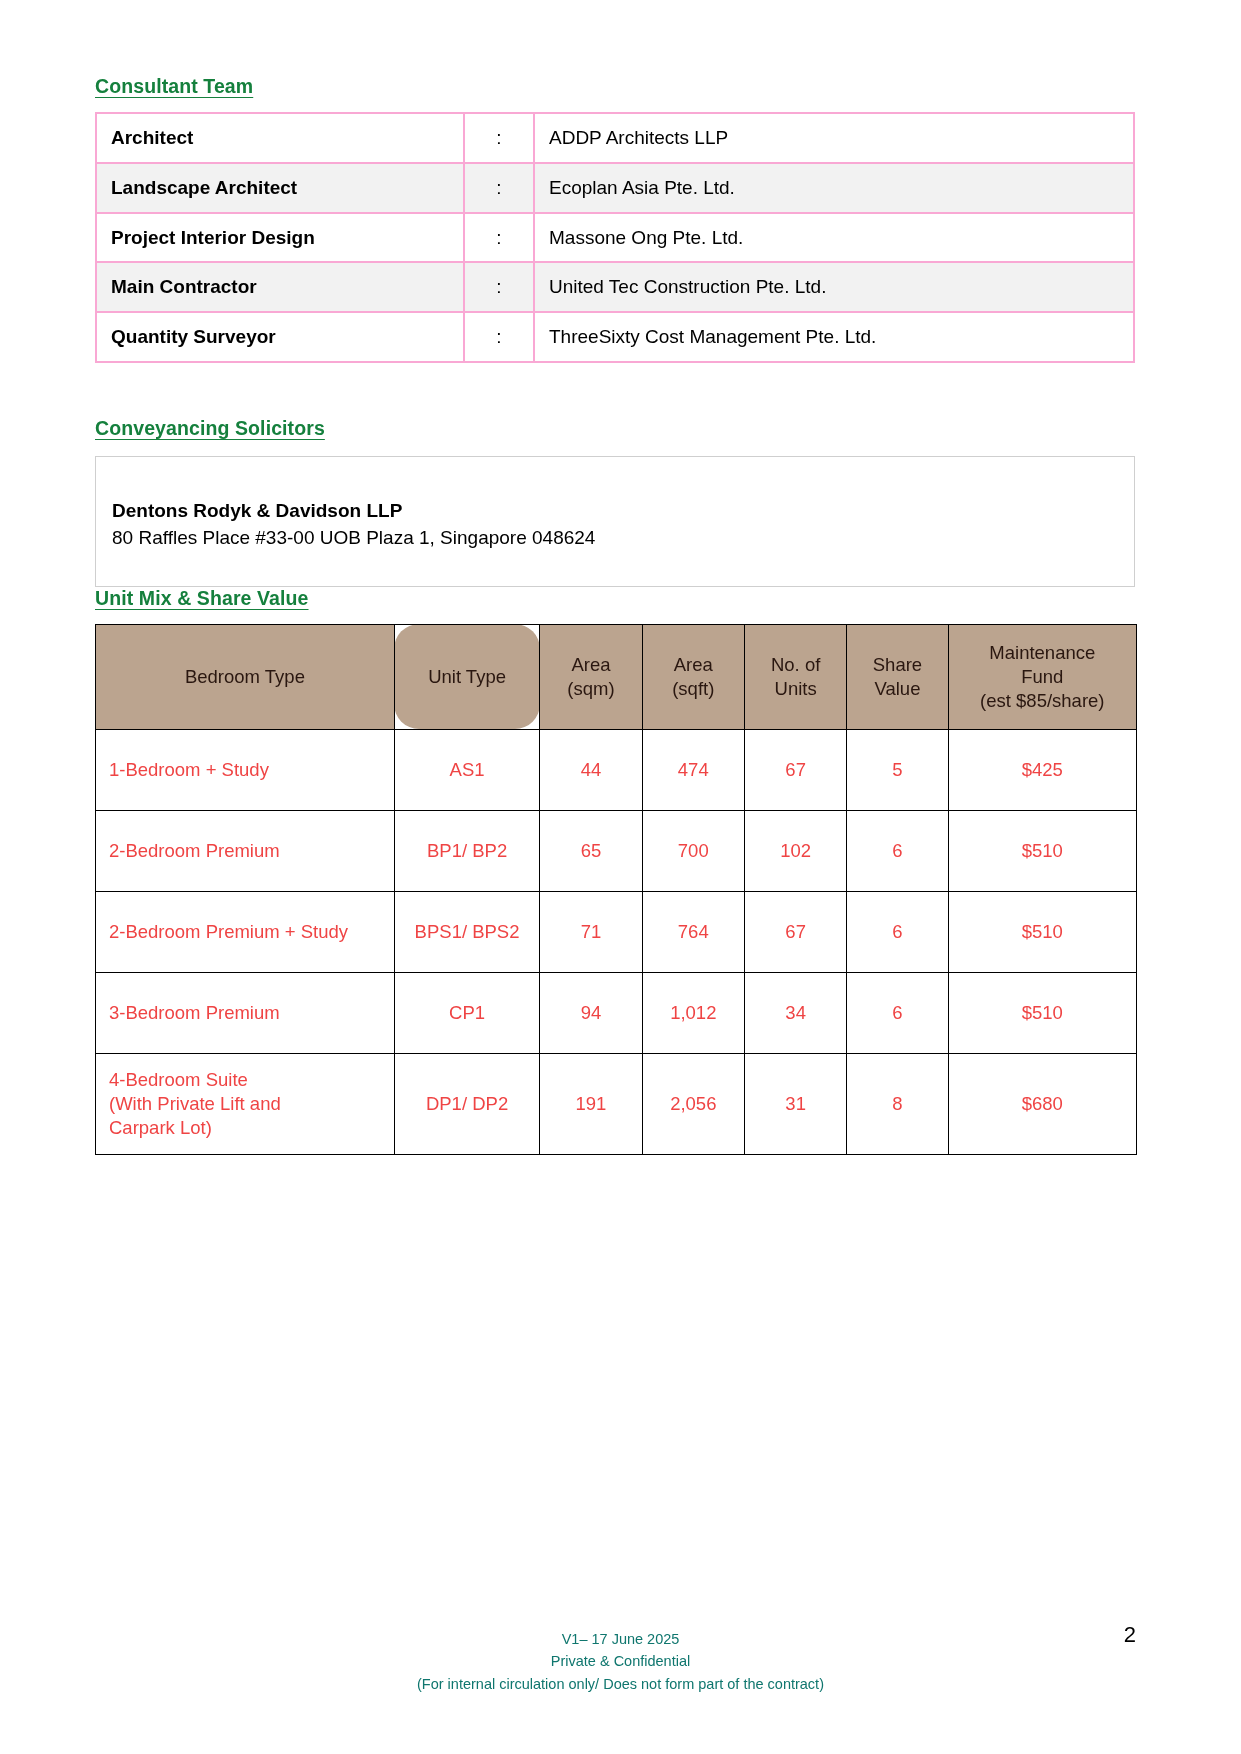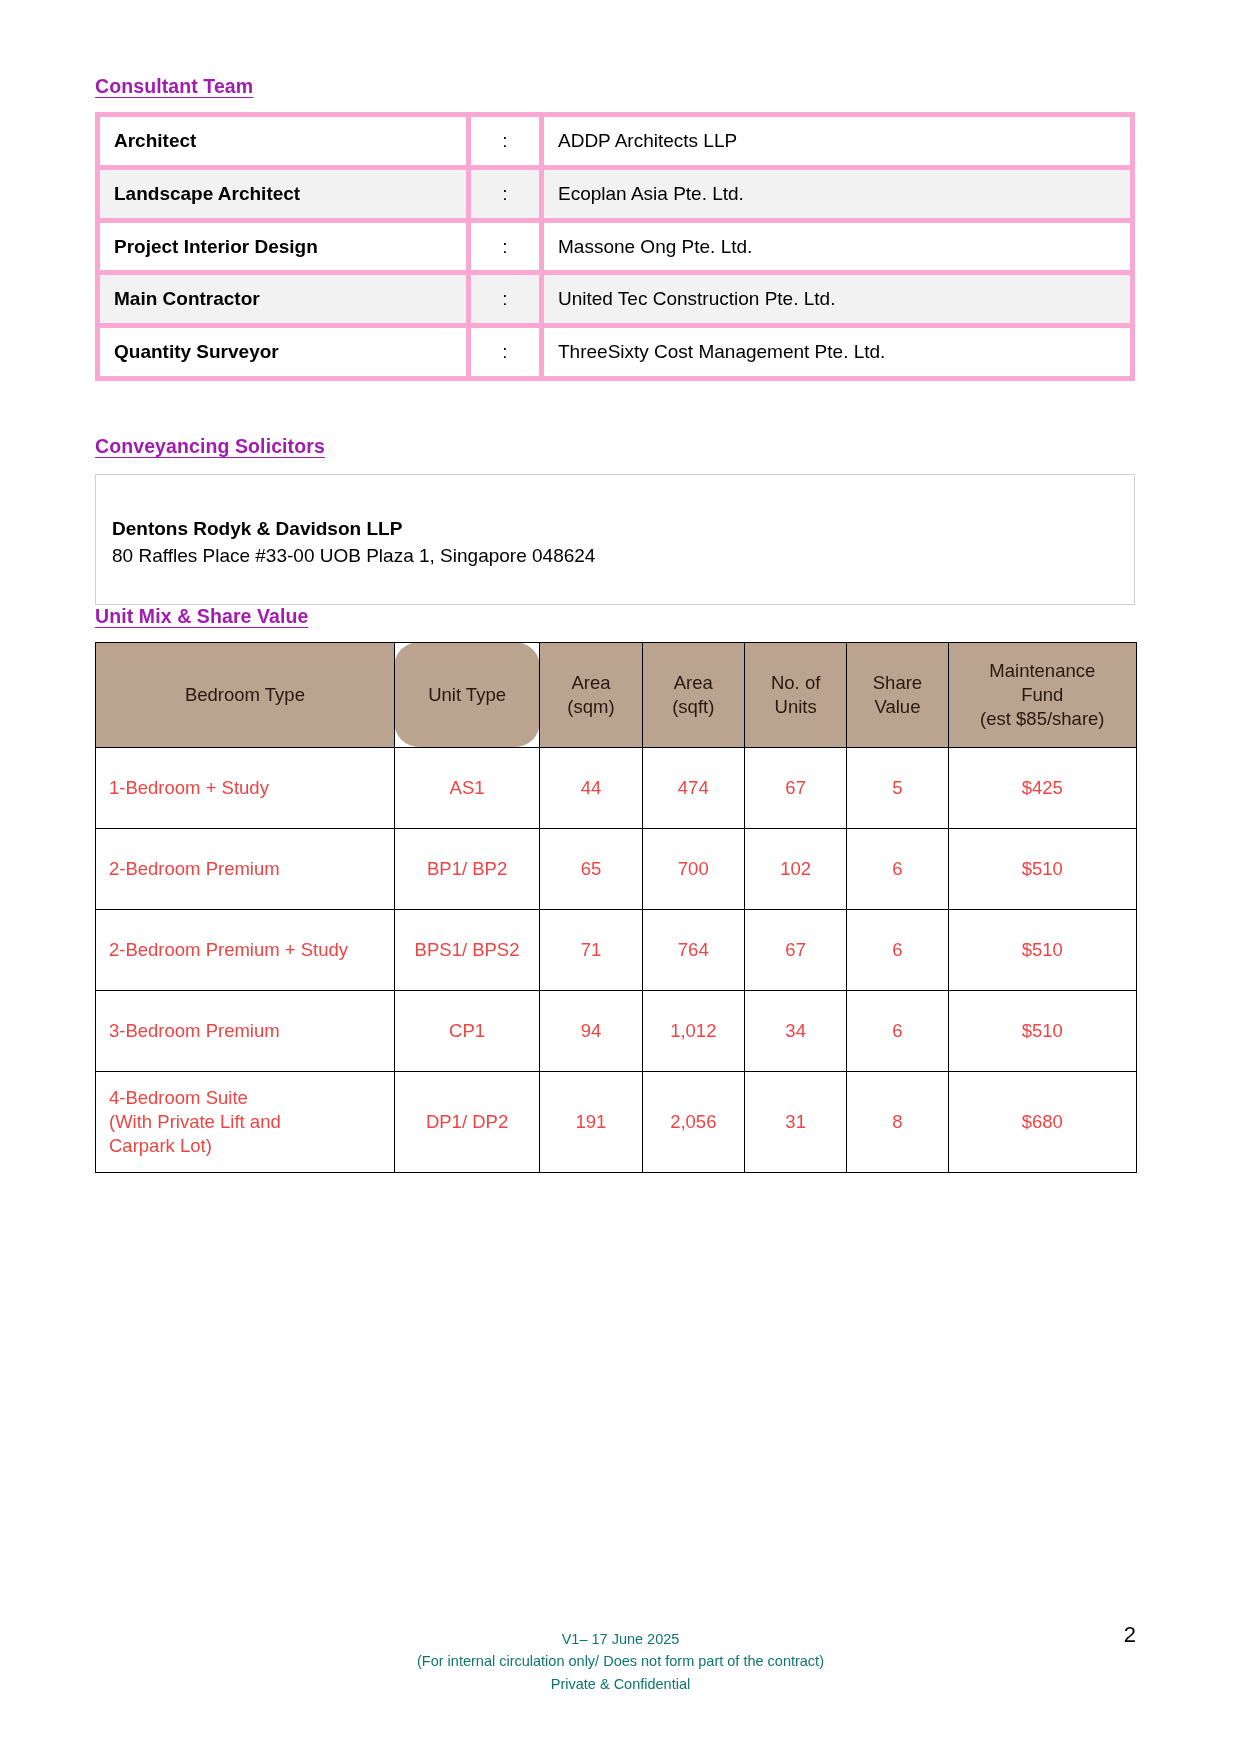--- a/index.html
+++ b/index.html
@@ -27,35 +27,35 @@
     width: 1050px;
   }
 
   
   .section-heading {
     font-size: 19.5px;
     font-weight: bold;
     text-decoration: underline;
     text-underline-offset: 4px;
     letter-spacing: 0.1px;
-    color: #a21caf;
+    color: #15803d;
   }
   #h-consultant { margin-top: 75px; }
   #h-solicitors { margin-top: 54px; }
   #h-unitmix    { }
 
   
   table.consultant {
     border-collapse: collapse;
     width: 1040px;
     margin-top: 14px;
     table-layout: fixed;
   }
   table.consultant td {
-    border: 5px solid #f9a8d4;
+    border: 2px solid #f9a8d4;
     padding: 12px 14px;
     font-size: 19px;
     line-height: 1.25;
     vertical-align: middle;
     height: 23px;
   }
   table.consultant tr.shaded td {
     background: #f2f2f2;
   }
   table.consultant td.label {
@@ -279,18 +279,18 @@
           <td>8</td>
           <td>$680</td>
         </tr>
       </tbody>
     </table>
 
   </div>
 
   <div class="footer">
     <div>V1– 17 June 2025</div>
+    <div>Private &amp; Confidential</div>
     <div>(For internal circulation only/ Does not form part of the contract)</div>
-    <div>Private &amp; Confidential</div>
   </div>
 
   <div class="page-number">2</div>
 </div>
 
 </body></html>

